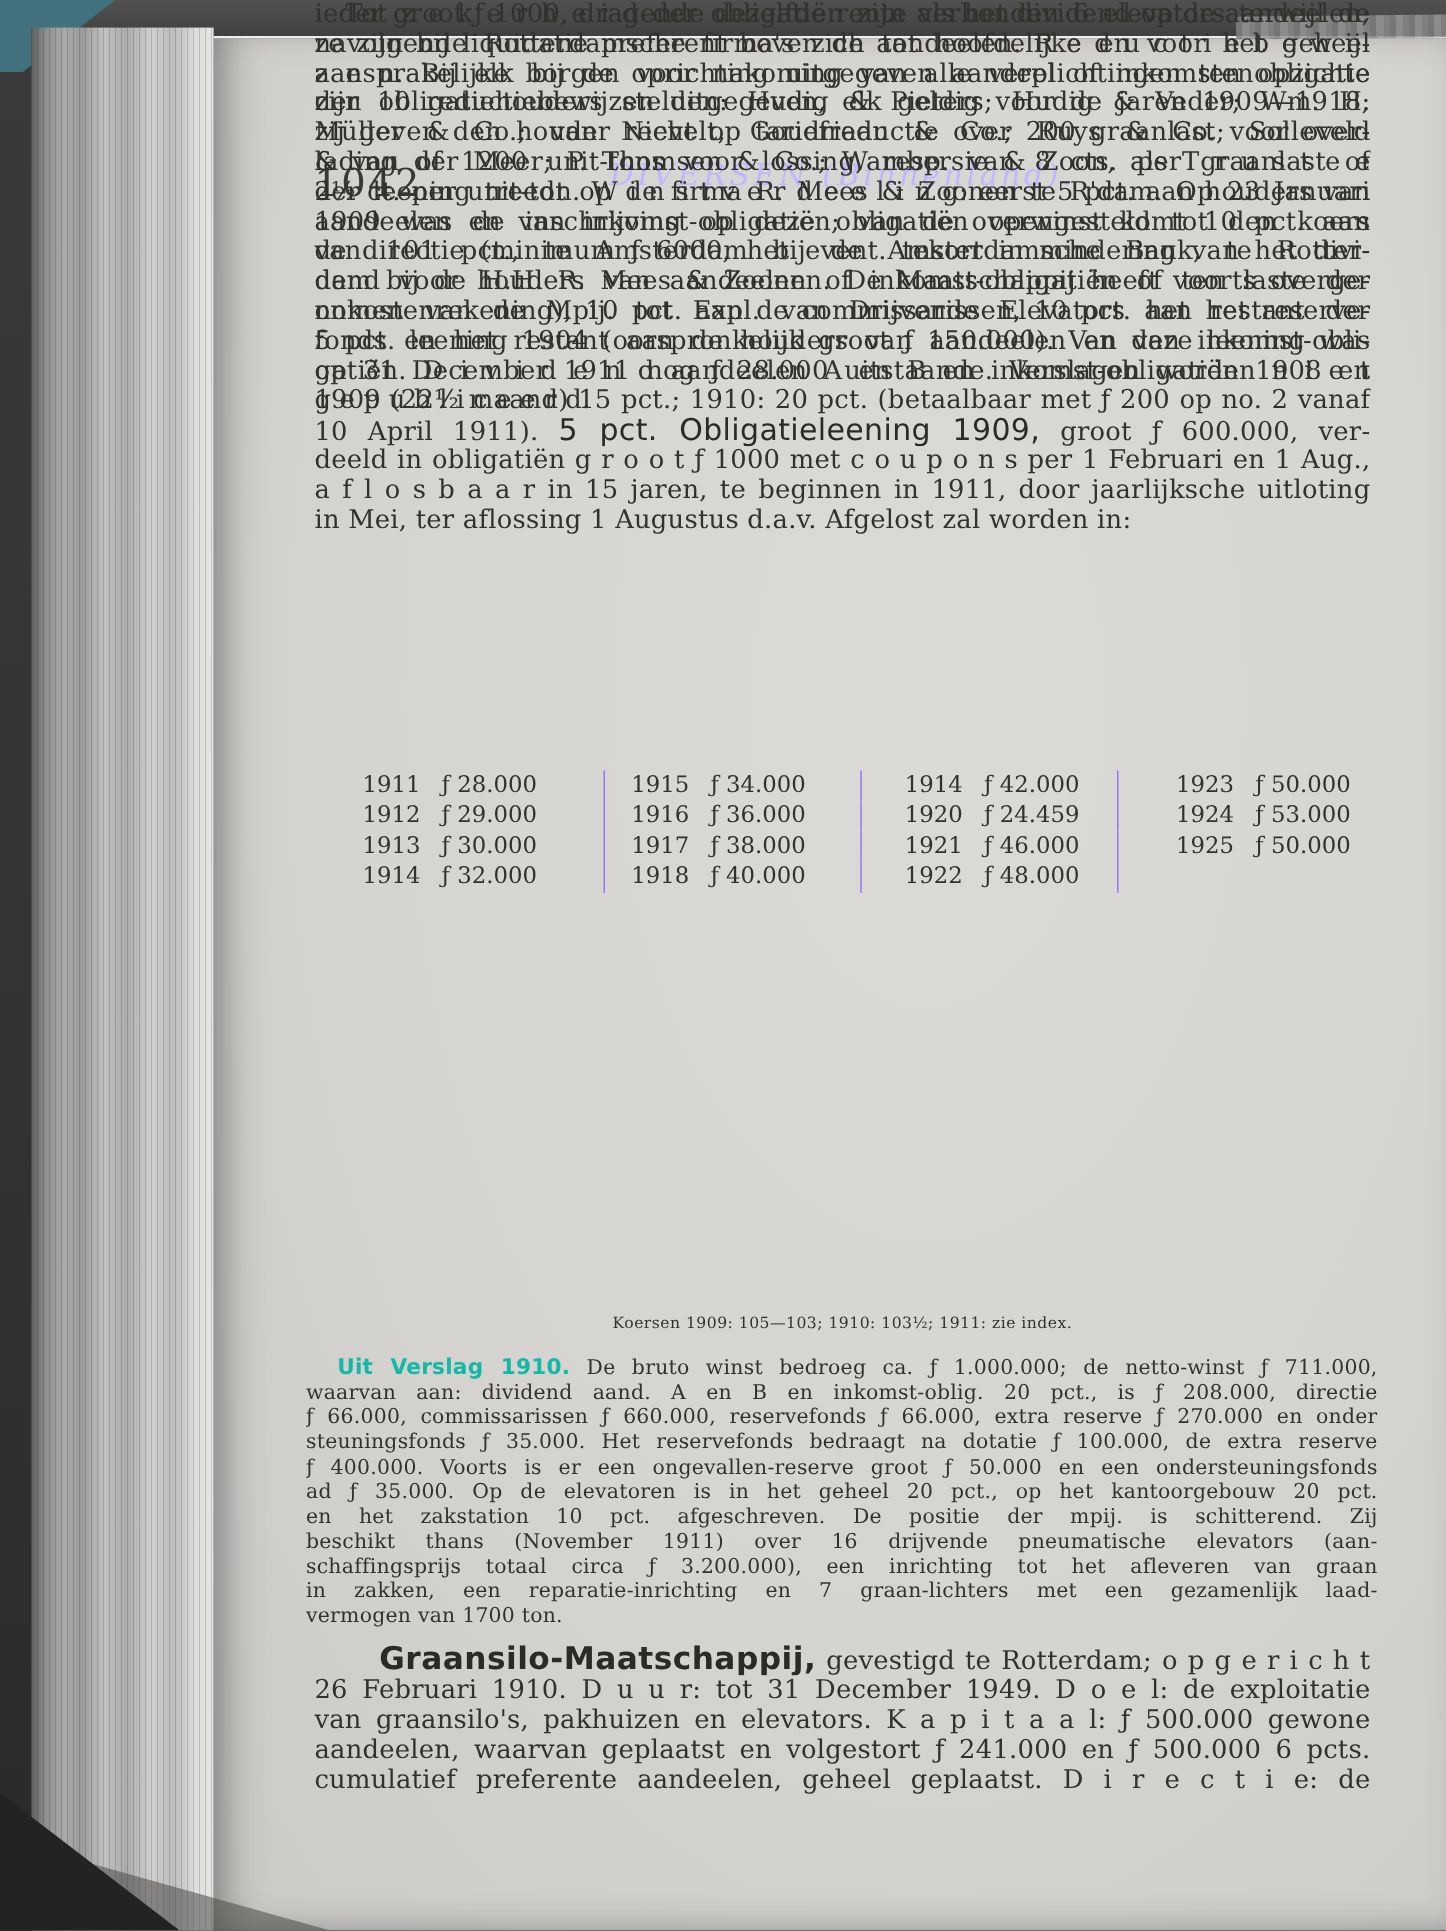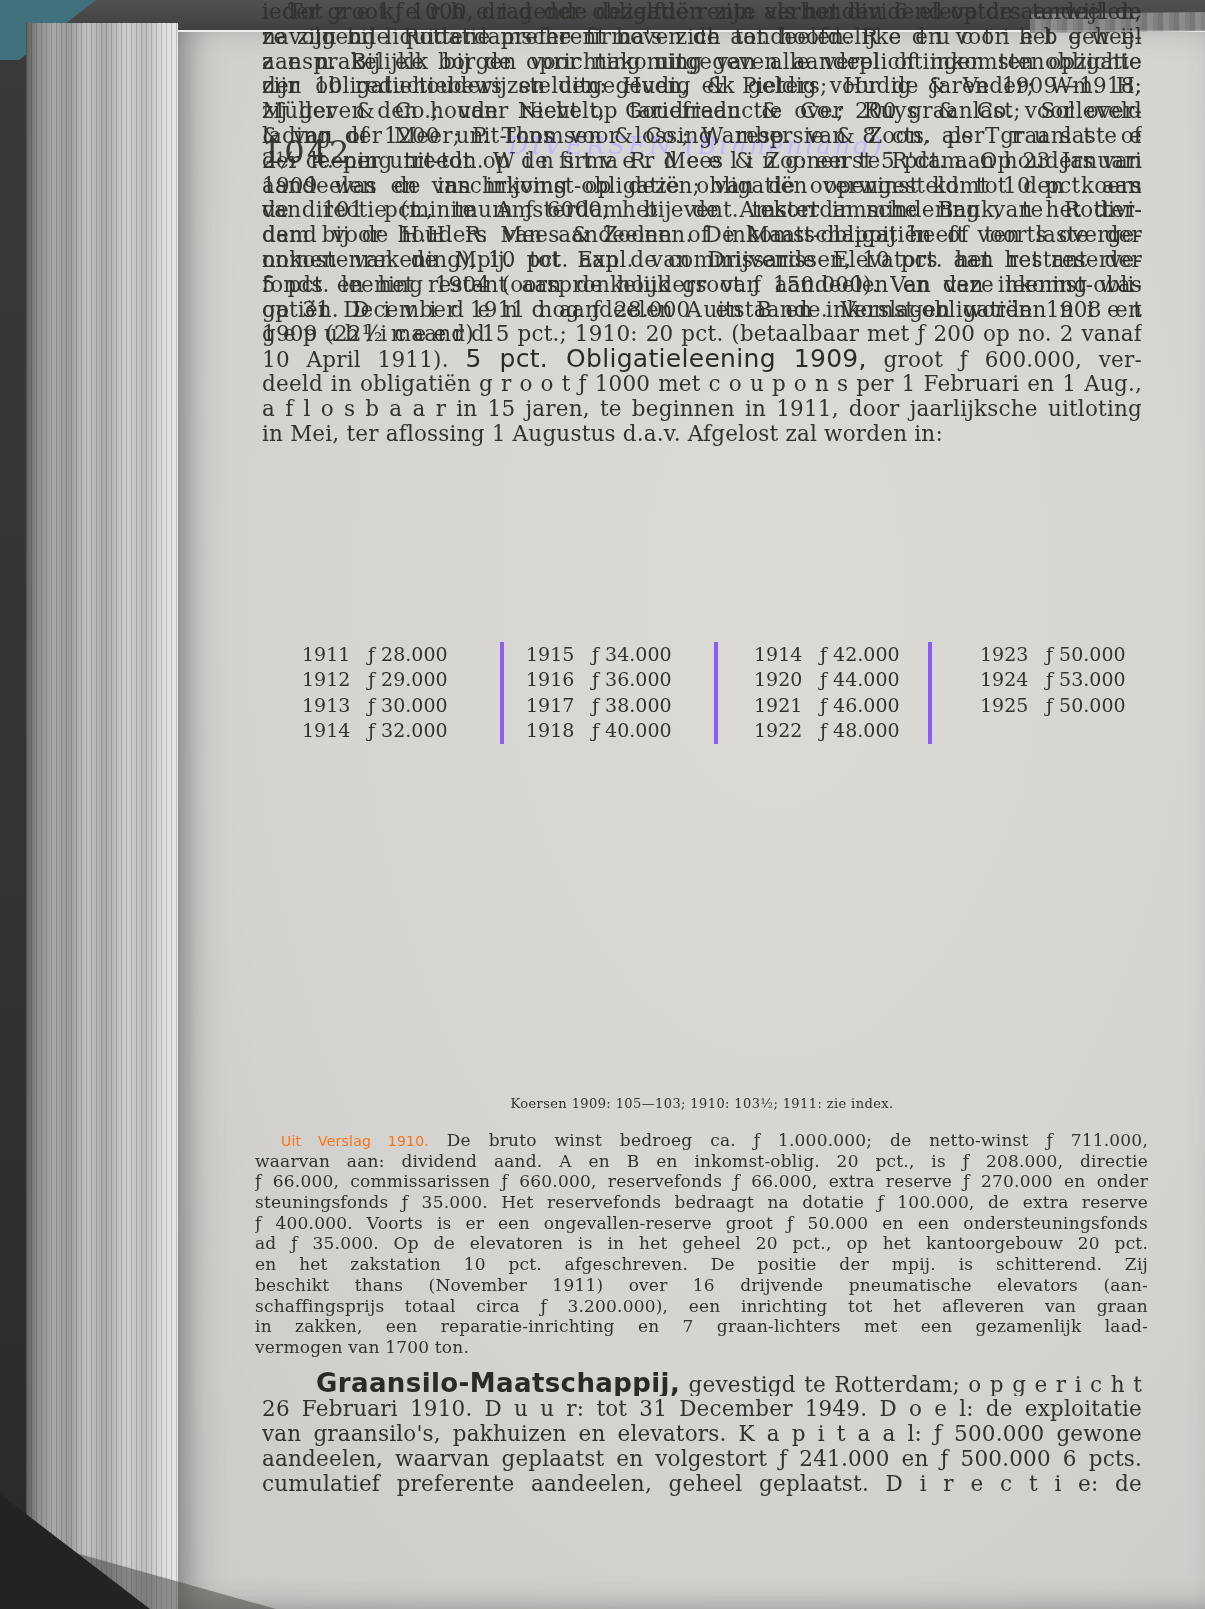--- a/index.html
+++ b/index.html
@@ -37,29 +37,29 @@
 
   .tcol{position:absolute;left:262px;width:880px;}
   .line{height:var(--lh);line-height:var(--lh);overflow:hidden;
         text-align:justify;text-align-last:justify;letter-spacing:.2px;}
   .line.no-j{text-align:left;text-align-last:left;}
   .line.ind{text-indent:26px;}
 
   #para1-lines,#para2-lines{--lh:24.8px;font-size:21.5px;top:0;}
   .para1{top:193px;} .para2{top:747px;}
   .s-bh{font-family:"DejaVu Sans",sans-serif;font-weight:400;font-size:25px;letter-spacing:.3px;color:#2c2a27;}
-  .s-b{font-family:"DejaVu Sans",sans-serif;font-weight:400;font-size:14px;color:#f97316;}
+  .s-b{font-family:"DejaVu Sans",sans-serif;font-weight:700;font-size:18px;color:#14b8a6;}
   .s-bl{font-family:"DejaVu Sans",sans-serif;font-weight:700;font-size:26px;letter-spacing:.4px;color:#2c2a27;margin-left:28px;}
 
   .amort{position:absolute;left:290px;top:642px;width:856px;font-size:19px;}
   .trow{display:grid;grid-template-columns:1fr 1fr 1fr 1fr;height:25.4px;line-height:25.4px;}
   .tcell{overflow:hidden;}
   .tcell.c0{padding-left:12px;} .tcell.c1{padding-left:22px;}
   .tcell.c2{padding-left:36px;} .tcell.c3{padding-left:48px;}
-  .tcell.c0,.tcell.c1,.tcell.c2{border-right:4px solid #8b5cf6;}
+  .tcell.c0,.tcell.c1,.tcell.c2{border-right:1px solid #8b5cf6;}
   .tcell .yr{display:inline-block;min-width:52px;}
   .tcell .amt{display:inline-block;margin-left:14px;}
 
   .koersen{position:absolute;left:262px;top:1096px;width:880px;text-align:center;
            font-size:13px;letter-spacing:.4px;}
 
   #verslag-lines{--lh:20.7px;font-size:17px;letter-spacing:.1px;}
   .verslag{top:1130px;left:255px;width:893px;}
 
   #graansilo-lines{--lh:25px;font-size:21.5px;}
@@ -107,21 +107,21 @@
   <div id="amort-rows" class="amort">
       <div class="trow">
         <div class="tcell c0"><span class="yr">1911</span><span class="amt">ƒ 28.000</span></div>
         <div class="tcell c1"><span class="yr">1915</span><span class="amt">ƒ 34.000</span></div>
         <div class="tcell c2"><span class="yr">1914</span><span class="amt">ƒ 42.000</span></div>
         <div class="tcell c3"><span class="yr">1923</span><span class="amt">ƒ 50.000</span></div>
       </div>
       <div class="trow">
         <div class="tcell c0"><span class="yr">1912</span><span class="amt">ƒ 29.000</span></div>
         <div class="tcell c1"><span class="yr">1916</span><span class="amt">ƒ 36.000</span></div>
-        <div class="tcell c2"><span class="yr">1920</span><span class="amt">ƒ 44.000</span></div>
+        <div class="tcell c2"><span class="yr">1920</span><span class="amt">ƒ 24.459</span></div>
         <div class="tcell c3"><span class="yr">1924</span><span class="amt">ƒ 53.000</span></div>
       </div>
       <div class="trow">
         <div class="tcell c0"><span class="yr">1913</span><span class="amt">ƒ 30.000</span></div>
         <div class="tcell c1"><span class="yr">1917</span><span class="amt">ƒ 38.000</span></div>
         <div class="tcell c2"><span class="yr">1921</span><span class="amt">ƒ 46.000</span></div>
         <div class="tcell c3"><span class="yr">1925</span><span class="amt">ƒ 50.000</span></div>
       </div>
       <div class="trow">
         <div class="tcell c0"><span class="yr">1914</span><span class="amt">ƒ 32.000</span></div>

